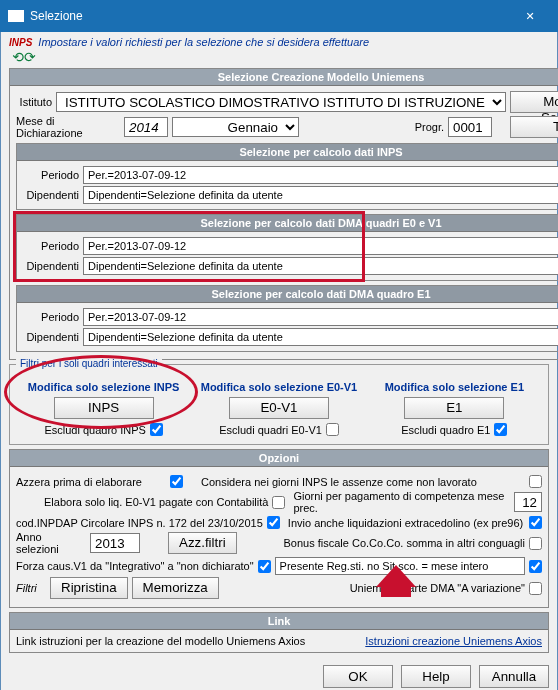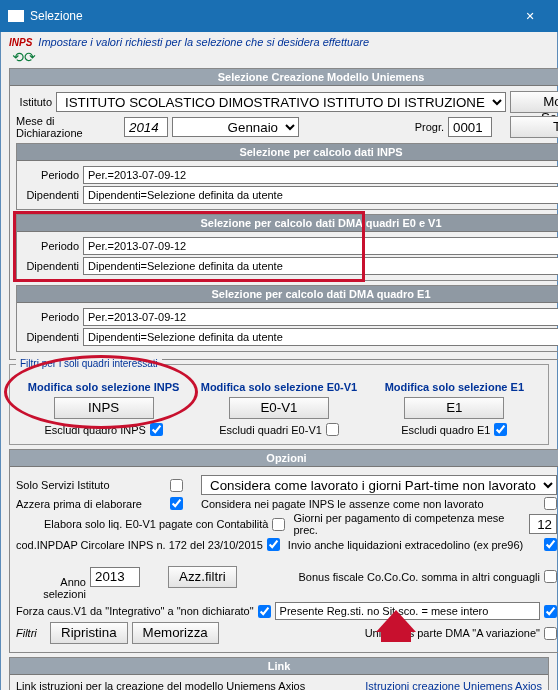--- a/index.html
+++ b/index.html
@@ -263,53 +263,45 @@
         </div>
       </div>
     </div>
   </fieldset>
 
   
   <fieldset class="rel">
     <div class="fs-head">Opzioni</div>
     <div class="fs-body" style="padding:6px 6px;">
 
-      <div class="opts-row">
-        <span class="opts-label-l">Solo Servizi Istituto</span>
-        <input type="checkbox" style="">
+
+      <div class="opts-row">
+        <span class="opts-label-l">Azzera prima di elaborare</span>
+        <input type="checkbox" checked="" style="">
         <span style="width:10px;"></span>
-        <select class="boxed" style="flex:1;">
-          <option>Considera come lavorato i giorni Part-time non lavorato</option>
-        </select>
-      </div>
-
-      <div class="opts-row">
-        <span class="opts-label-l">Azzera prima di elaborare</span>
-        <input type="checkbox" checked="" style="">
-        <span style="width:10px;"></span>
-        <span style="flex:1;">Considera nei pagate INPS  le assenze come non lavorato</span>
+        <span style="flex:1;">Considera nei giorni INPS  le assenze come non lavorato</span>
         <input type="checkbox" style="">
       </div>
 
       <div class="opts-row">
         <span style="text-align:right;margin-left:28px;">Elabora solo liq. E0-V1 pagate con Contabilità</span>
         <input type="checkbox" style="">
         <span style="flex:1; text-align:left; padding-left:4px;">Giorni per pagamento di competenza mese prec.</span>
         <input class="boxed" style="width: 28px; text-align: right;" value="12">
       </div>
 
       <div class="opts-row">
         <span style="text-align:left;">cod.INPDAP Circolare INPS n. 172 del 23/10/2015</span>
         <input type="checkbox" checked="" style="">
         <span style="flex:1; text-align:left; padding-left:4px;">Invio anche liquidazioni extracedolino (ex pre96)</span>
         <input type="checkbox" checked="" style="">
       </div>
 
       <div class="opts-row">
-        <span style="text-align:right; width:70px;margin-top:23px;">Anno selezioni</span>
+        <span style="text-align:left; width:70px;">Anno selezioni</span>
         <input class="boxed" style="width: 50px;" value="2013">
         <span style="width:20px;"></span>
         <button class="btn">Azz.filtri</button>
         <span style="flex:1; text-align:right; padding-left:4px;">Bonus fiscale Co.Co.Co. somma in altri conguagli</span>
         <input type="checkbox" style="">
       </div>
 
       <div class="opts-row">
         <span style="text-align:left;">Forza caus.V1 da "Integrativo" a "non dichiarato"</span>
         <input type="checkbox" checked="" style="">

